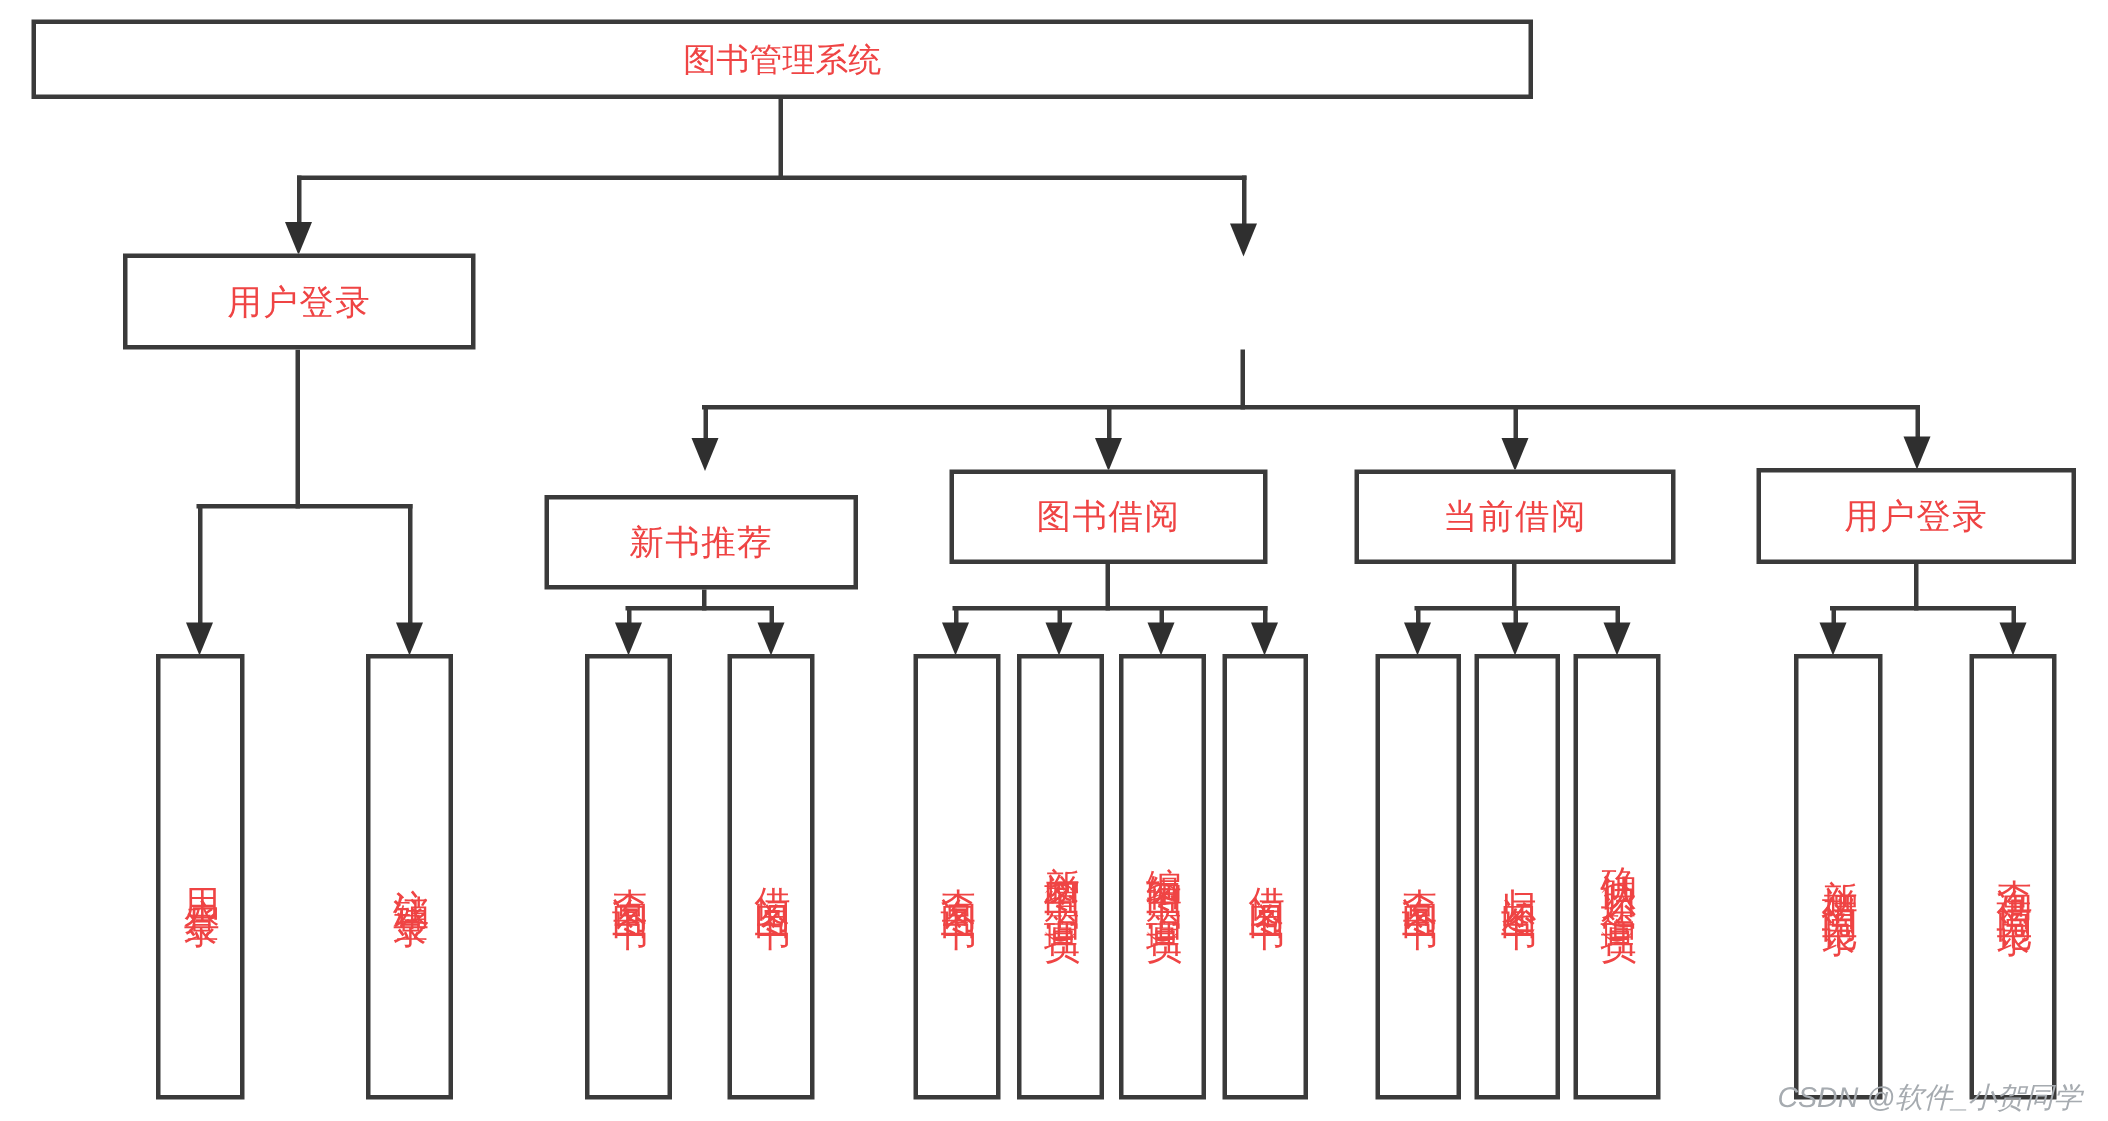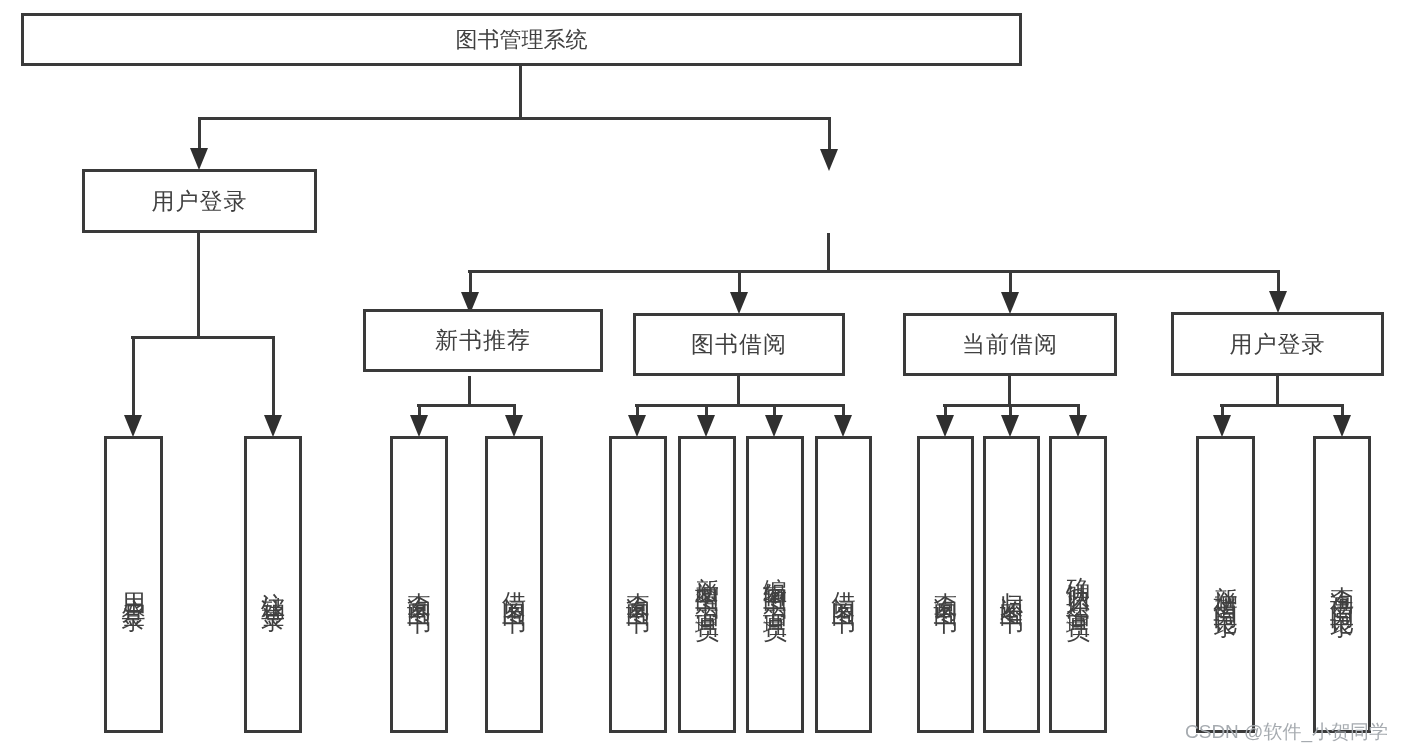--- a/index.html
+++ b/index.html
@@ -16,29 +16,29 @@
     overflow: hidden;
   }
   .box {
     position: absolute;
     box-sizing: border-box;
     background: #ffffff;
     border: 3px solid #3a3a3a;
     display: flex;
     align-items: center;
     justify-content: center;
-    color: #404040;
+    color: #ef4444;
     z-index: 2;
   }
   .hlabel { font-size: 23px; letter-spacing: 1px; }
   .root-box { left: 21px; top: 13px; width: 1001px; height: 53px; font-size: 22px; }
 
   .b-user-login     { left: 82px;  top: 169px; width: 235px; height: 64px; }
   .b-book-mgmt      { left: 712px; top: 170px; width: 233px; height: 63px; }
-  .b-new-books      { left: 363px; top: 309px; width: 240px; height: 63px; }
+  .b-new-books      { left: 363px; top: 330px; width: 209px; height: 63px; }
   .b-book-borrow    { left: 633px; top: 313px; width: 212px; height: 63px; }
   .b-current-borrow { left: 903px; top: 313px; width: 214px; height: 63px; }
   .b-borrow-records { left: 1171px; top: 312px; width: 213px; height: 64px; }
 
   .leaf {
     top: 436px;
     height: 297px;
     width: 58px;
     font-size: 24px;
   }
@@ -78,20 +78,21 @@
     z-index: 1;
   }
   .watermark {
     position: absolute;
     left: 1185px;
     top: 719px;
     font-size: 19px;
     color: #a6abb0;
     white-space: nowrap;
     z-index: 3;
+    font-style: italic;
   }
 </style>
 </head>
 <body>
 
 <div class="canvas">
 
   <div class="box root-box">
     <span>图书管理系统</span>
   </div>

